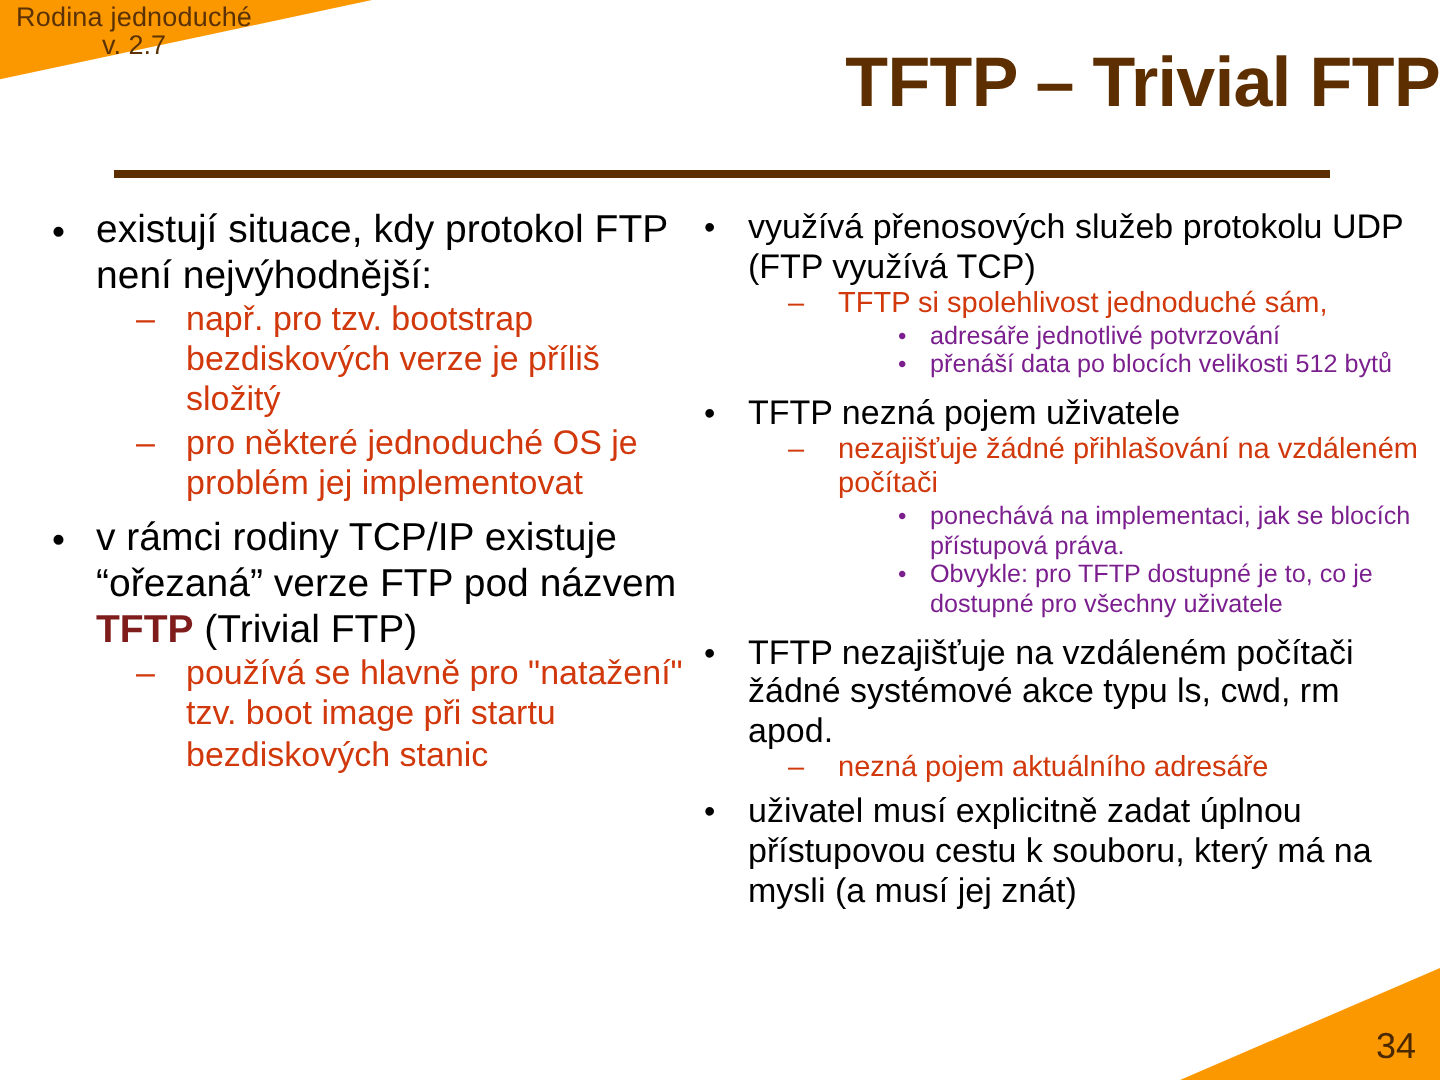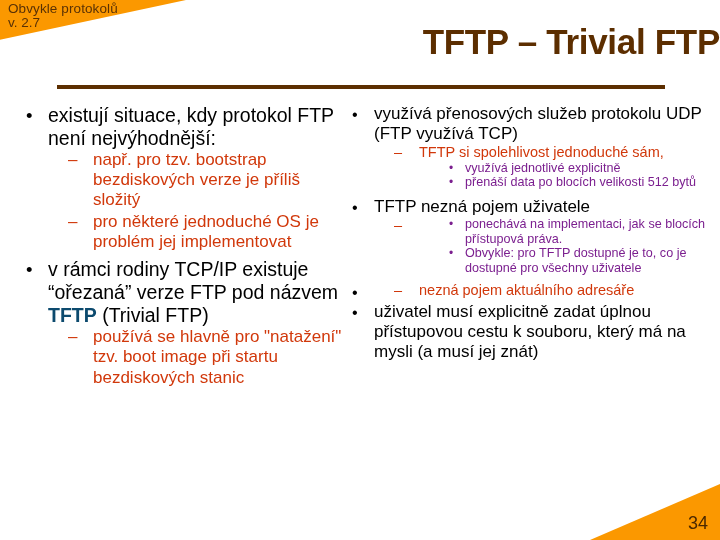--- a/index.html
+++ b/index.html
@@ -60,20 +60,21 @@
     font-size: 17px;
     font-weight: bold;
     display: block;
     letter-spacing: -0.2px;
     color: #5a3205;
   }
   .brand-line3 {
     font-size: 13.5px;
     display: block;
     color: #5a3205;
+    text-align: center;
   }
 
   
   .title {
     position: absolute;
     left: 0;
     top: 22px;
     width: 720px;
     text-align: right;
     font-size: 35px;
@@ -182,34 +183,34 @@
     font-size: 0.95em;
     line-height: 1.2;
   }
 
   
   .indent-l2-left  { padding-left: 20px; }
   .indent-l2-right { padding-left: 20px; }
   .indent-l3       { padding-left: 30px; }
 
   .hl-tftp {
-    color: #0c4a6e;
+    color: #7f1d1d;
     font-weight: bold;
   }
 </style>
 </head>
 <body>
 
 <div class="slide">
 
   <div class="corner-tl"></div>
   <div class="corner-br"></div>
 
   <div class="brand">
-    <span class="brand-line1">Obvykle protokolů</span>
+    <span class="brand-line1">Rodina jednoduché</span>
     <span class="brand-line3">v. 2.7</span>
   </div>
 
   <div class="title">TFTP – Trivial FTP</div>
   <div class="title-rule"></div>
 
   <div class="columns">
 
     <div class="col col-left">
       <ul class="lvl1">
@@ -255,59 +256,61 @@
           <span class="txt">využívá přenosových služeb protokolu UDP (FTP využívá TCP)</span>
           <div class="indent-l2-right">
             <ul class="lvl2">
               <li>
                 <span class="marker">–</span>
                 <span class="txt">TFTP si spolehlivost jednoduché sám,</span>
                 <div class="indent-l3">
                   <ul class="lvl3">
                     <li>
                       <span class="marker">•</span>
-                      <span class="txt">využívá jednotlivé explicitně</span>
+                      <span class="txt">adresáře jednotlivé potvrzování</span>
                     </li>
                     <li>
                       <span class="marker">•</span>
                       <span class="txt">přenáší data po blocích velikosti 512 bytů</span>
                     </li>
                   </ul>
                 </div>
               </li>
             </ul>
           </div>
         </li>
 
         <li style="margin-top:7px;">
           <span class="marker">•</span>
           <span class="txt">TFTP nezná pojem uživatele</span>
           <div class="indent-l2-right">
             <ul class="lvl2">
               <li>
                 <span class="marker">–</span>
+                <span class="txt">nezajišťuje žádné přihlašování na vzdáleném počítači</span>
                 <div class="indent-l3">
                   <ul class="lvl3">
                     <li>
                       <span class="marker">•</span>
                       <span class="txt">ponechává na implementaci, jak se blocích přístupová práva.</span>
                     </li>
                     <li>
                       <span class="marker">•</span>
                       <span class="txt">Obvykle: pro TFTP dostupné je to, co je dostupné pro všechny uživatele</span>
                     </li>
                   </ul>
                 </div>
               </li>
             </ul>
           </div>
         </li>
 
         <li style="margin-top:7px;">
           <span class="marker">•</span>
+          <span class="txt">TFTP nezajišťuje na vzdáleném počítači žádné systémové akce typu ls, cwd, rm apod.</span>
           <div class="indent-l2-right">
             <ul class="lvl2">
               <li>
                 <span class="marker">–</span>
                 <span class="txt">nezná pojem aktuálního adresáře</span>
               </li>
             </ul>
           </div>
         </li>
 

